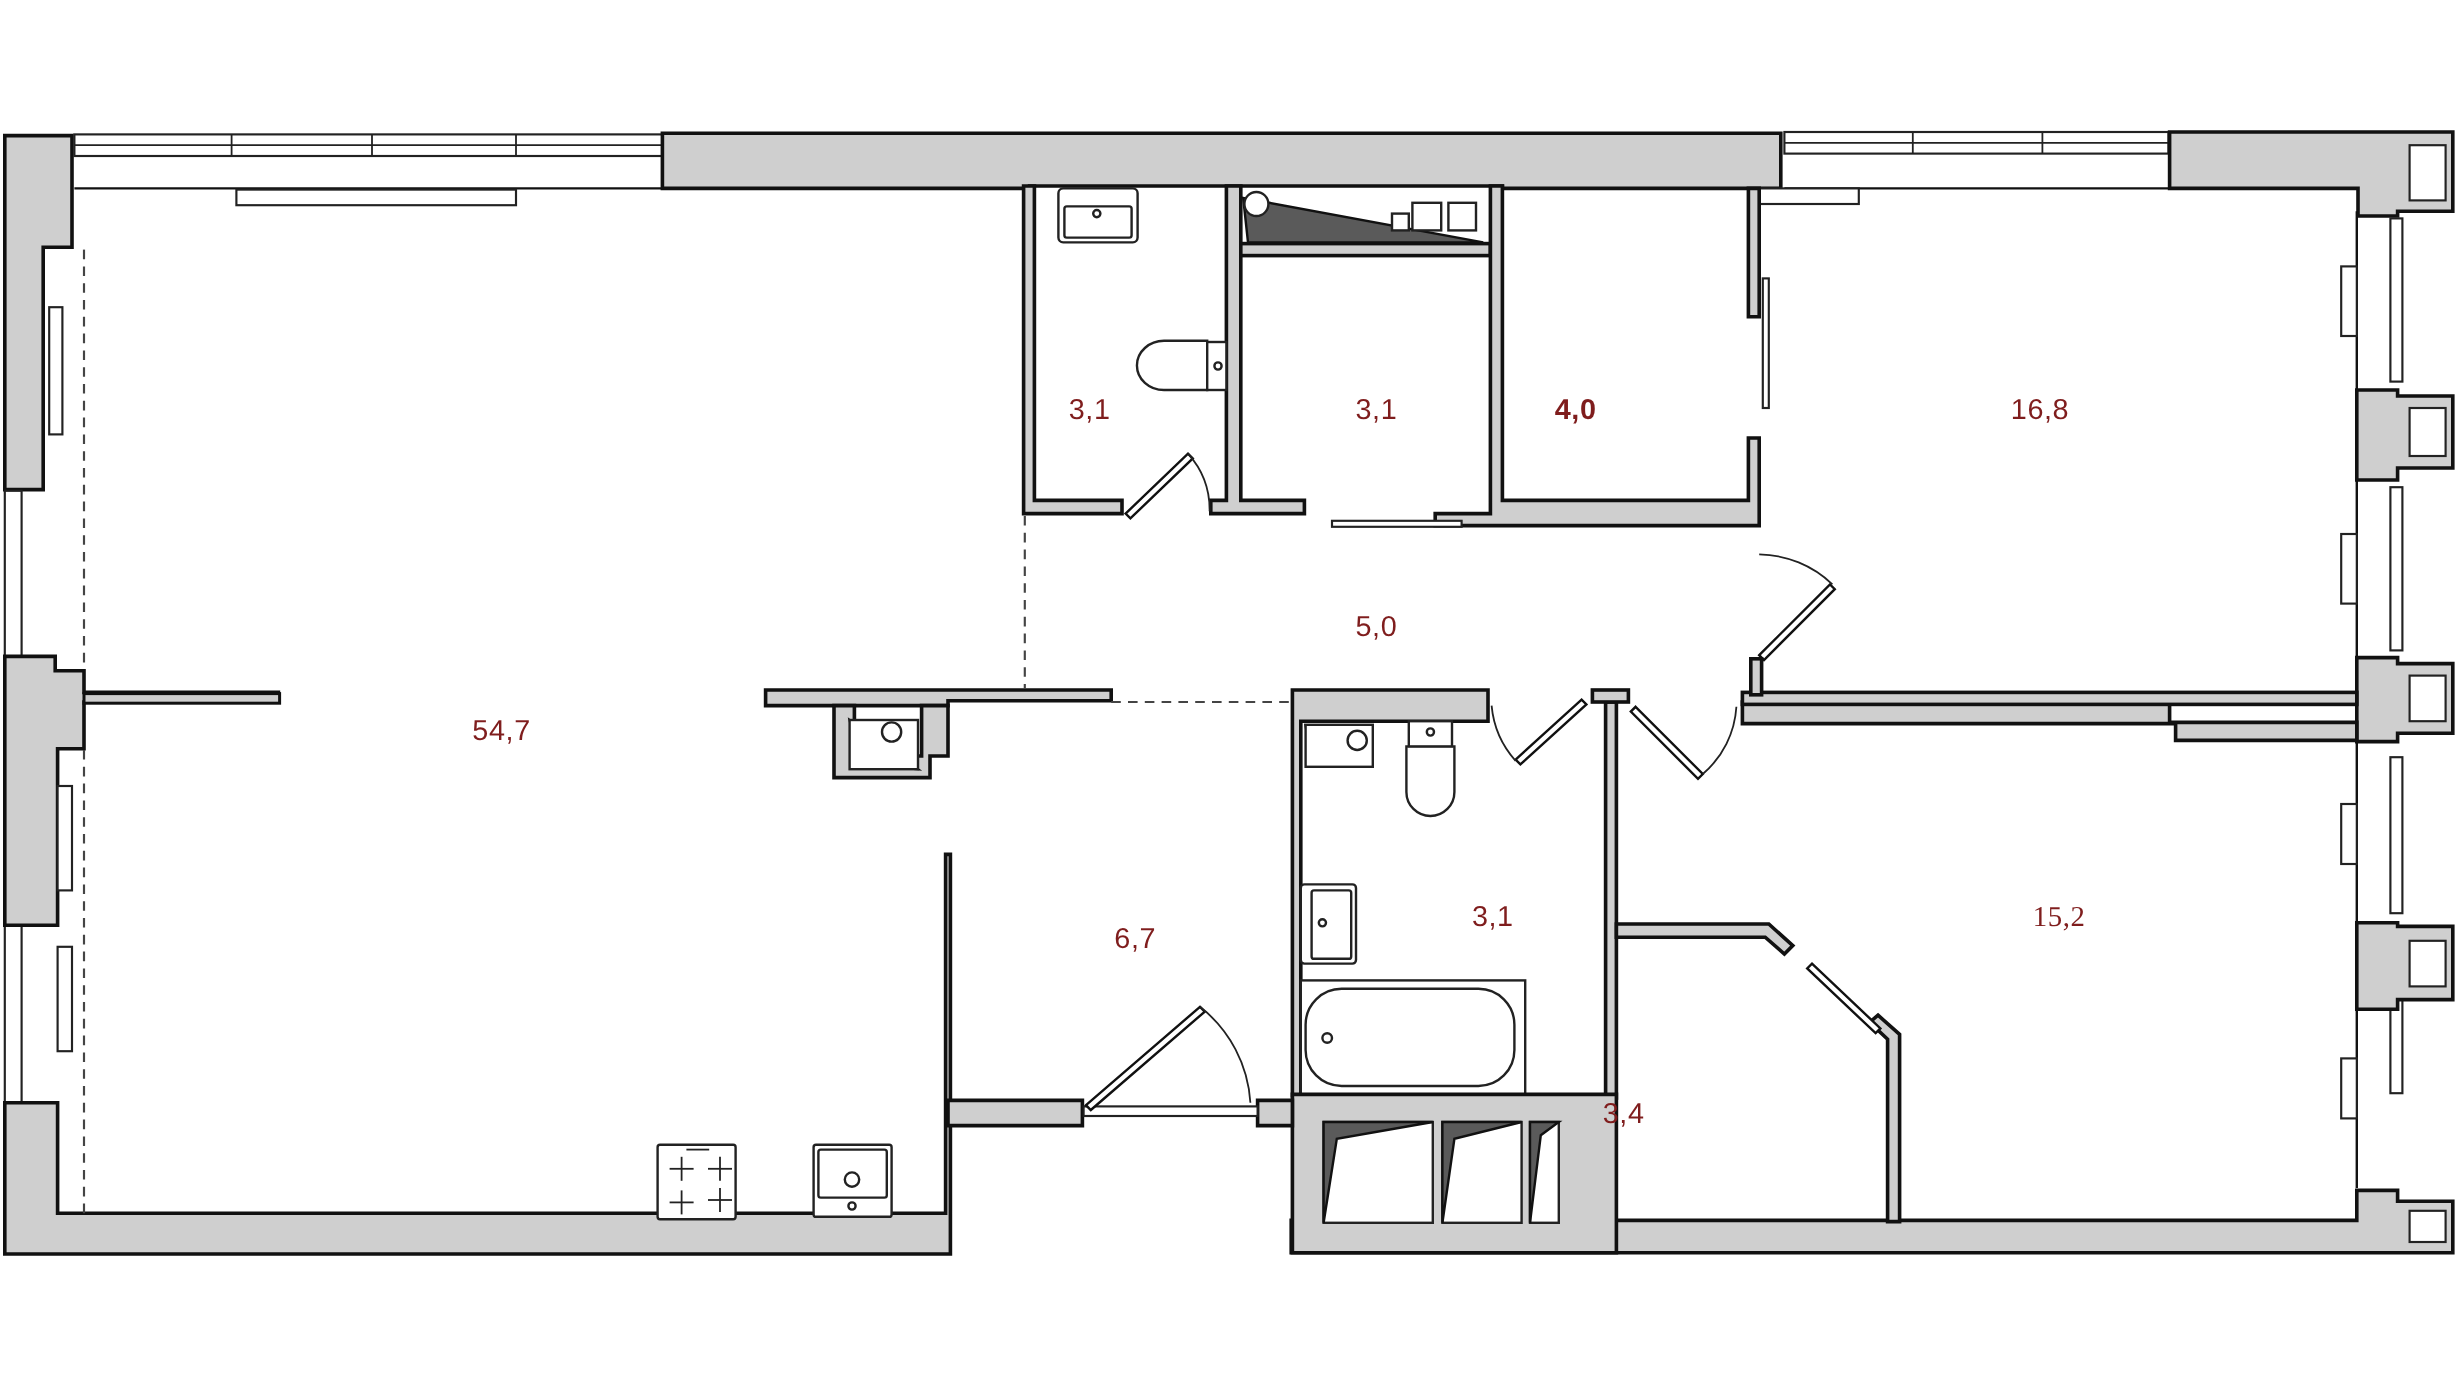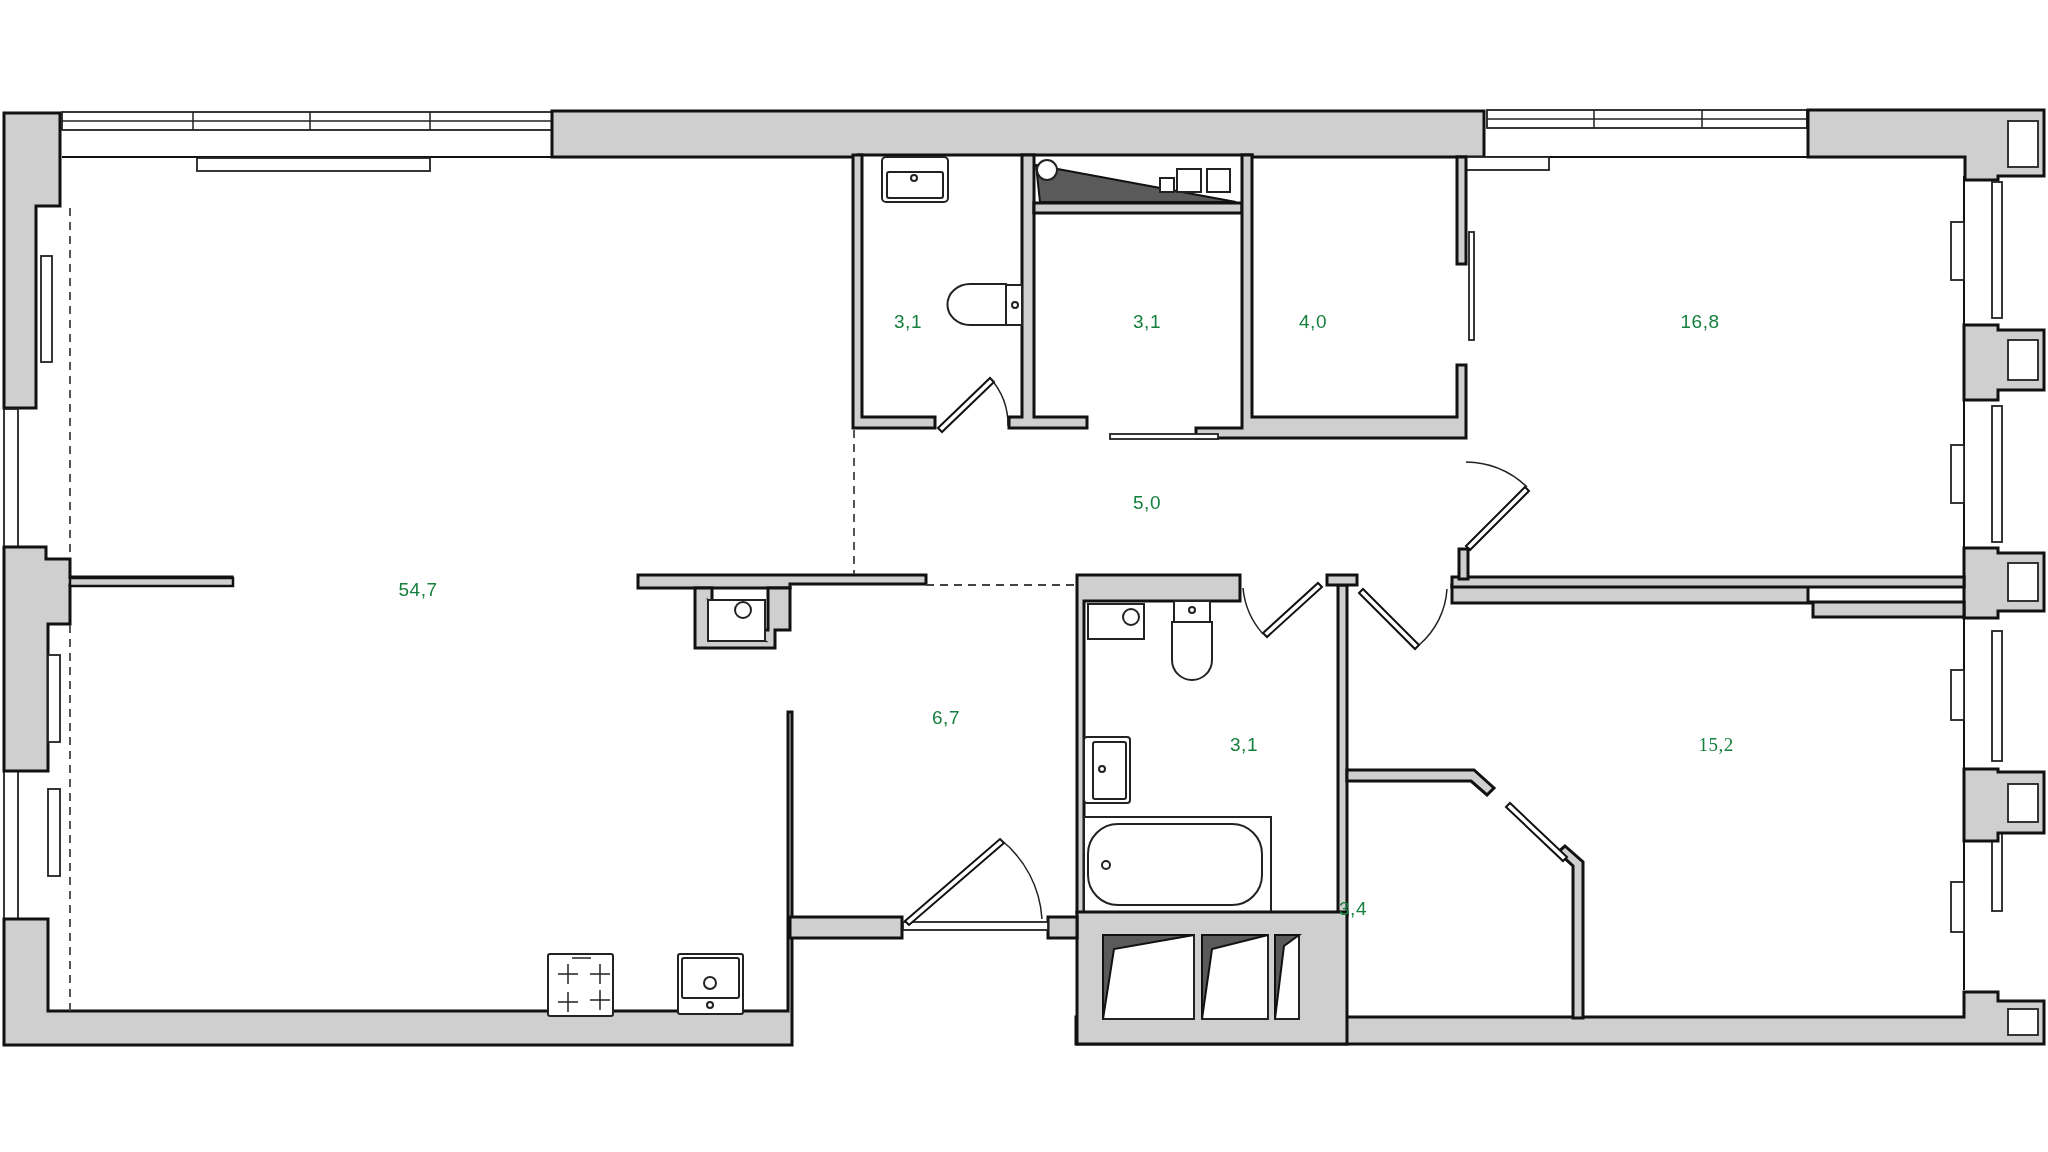--- a/index.html
+++ b/index.html
@@ -7,21 +7,21 @@
     #plan { position: absolute; left: 0; top: 0; width: 2048px; height: 1152px; }
     .wall { fill: #cfcfcf; stroke: #111; stroke-width: 3; stroke-linejoin: miter; }
     .wall-thin { fill: #cfcfcf; stroke: #111; stroke-width: 2.5; }
     .line { fill: none; stroke: #111; stroke-width: 2; }
     .thin { fill: none; stroke: #222; stroke-width: 1.5; }
     .dash { fill: none; stroke: #444; stroke-width: 1.8; stroke-dasharray: 8 6; }
     .win { fill: #fff; stroke: #222; stroke-width: 1.8; }
     .fix { fill: #fff; stroke: #222; stroke-width: 2; }
     .dark { fill: #5a5a5a; stroke: #111; stroke-width: 2; }
     .door { fill: #fff; stroke: #111; stroke-width: 2; }
-    .room-label { position: absolute; font-size: 19px; color: #15803d; transform: translate(-50%, -50%); letter-spacing: 0.5px; white-space: nowrap; }
+    .room-label { position: absolute; font-size: 24px; color: #7f1d1d; transform: translate(-50%, -50%); letter-spacing: 0.5px; white-space: nowrap; margin-top: 20px; }
   </style>
 </head>
 <body>
 
 <svg id="plan" viewBox="0 0 2048 1152" xmlns="http://www.w3.org/2000/svg">
 
   <path class="wall" d="M4,113 L60,113 L60,206 L36,206 L36,408 L4,408 Z"></path>
 
   <rect class="win" x="4" y="409" width="14" height="138"></rect>
   <rect class="win" x="4" y="771" width="14" height="148"></rect>
@@ -173,20 +173,20 @@
   <rect class="fix" x="678" y="954" width="65" height="60" rx="2"></rect>
   <rect class="fix" x="682" y="958" width="57" height="40" rx="2"></rect>
   <circle class="fix" cx="710" cy="983" r="6"></circle>
   <circle class="fix" cx="710" cy="1005" r="3"></circle>
 </svg>
 
 <div id="labels">
     <div class="room-label" style="left: 418px; top: 590px;">54,7</div>
     <div class="room-label" style="left: 908px; top: 322px;">3,1</div>
     <div class="room-label" style="left: 1147px; top: 322px;">3,1</div>
-    <div class="room-label" style="left: 1313px; top: 322px;">4,0</div>
+    <div class="room-label" style="left: 1313px; top: 322px; font-weight: bold;">4,0</div>
     <div class="room-label" style="left: 1700px; top: 322px;">16,8</div>
     <div class="room-label" style="left: 1147px; top: 503px;">5,0</div>
-    <div class="room-label" style="left: 946px; top: 718px;">6,7</div>
+    <div class="room-label" style="left: 946px; top: 763px;">6,7</div>
     <div class="room-label" style="left: 1244px; top: 745px;">3,1</div>
     <div class="room-label" style="left: 1716px; top: 745px; font-family: Liberation Serif, serif;">15,2</div>
     <div class="room-label" style="left: 1353px; top: 909px;">3,4</div>
   </div>
 
 </body></html>

